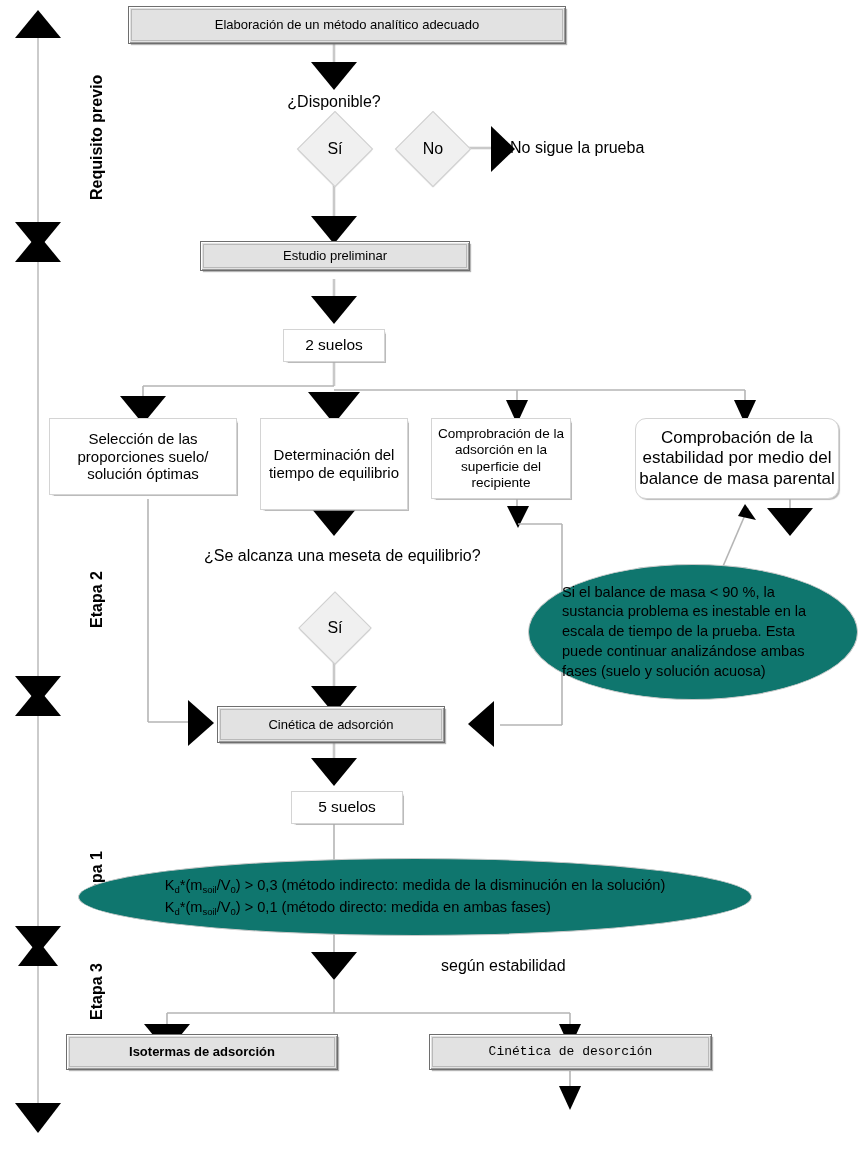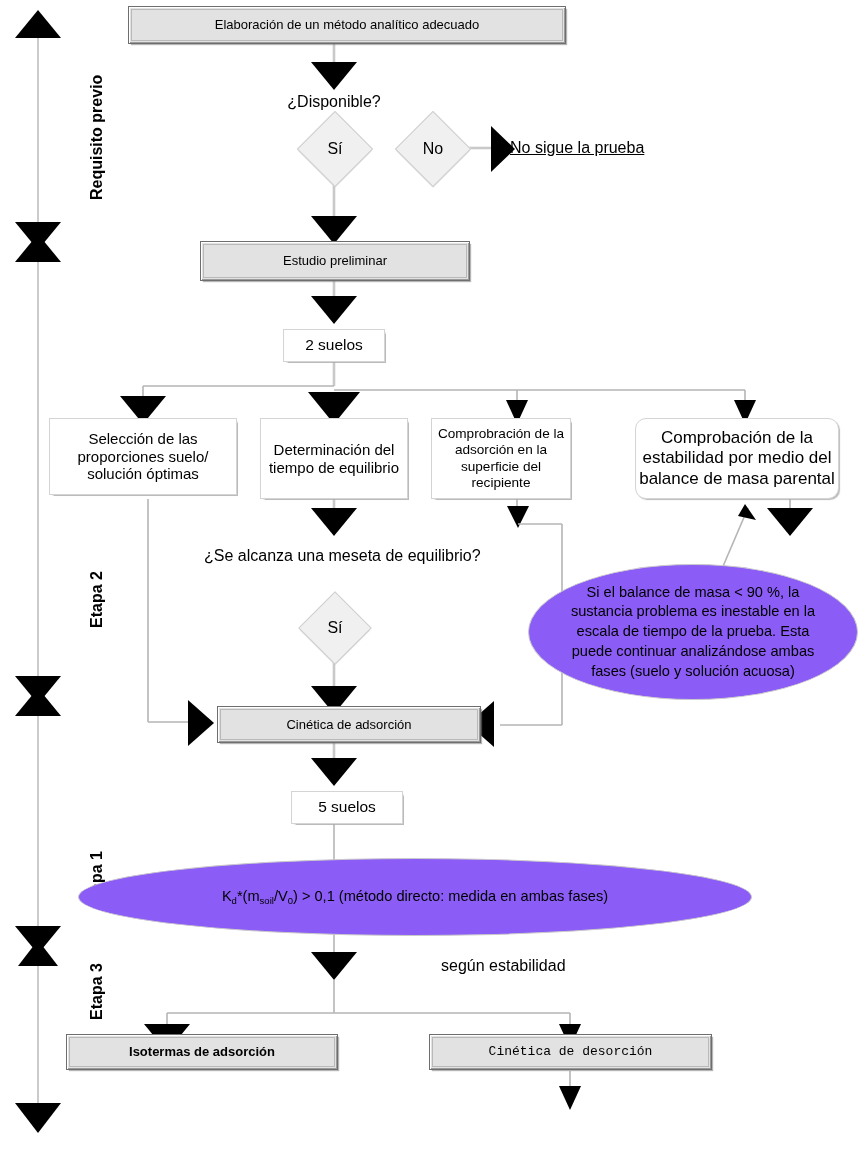--- a/index.html
+++ b/index.html
@@ -74,25 +74,25 @@
     width:100%;height:100%;
     display:flex;align-items:center;justify-content:center;
     font-size:16px;
   }
 
   
   .ellipse{
     position:absolute;
     border:1px solid #c9c9c9;
     border-radius:50%;
-    background:#8b5cf6;
+    background:#0f766e;
     display:flex;
     align-items:center;
     justify-content:center;
-    text-align:center;
+    text-align:left;
     box-sizing:border-box;
   }
   .ellipse .etxt{font-size:14.6px;line-height:1.35;}
   .ellipse.wide .etxt{font-size:14.6px;line-height:1.5;white-space:nowrap;}
 
   
   .label{
     position:absolute;
     font-size:16px;
     white-space:nowrap;
@@ -219,37 +219,37 @@
   <div class="label" style="left:234px; top:92px; width:200px;">¿Disponible?</div>
 
   <div class="diamond" style="left:308px; top:122px; width:52px; height:52px;">
     <span>Sí</span>
   </div>
 
   <div class="diamond" style="left:406px; top:122px; width:52px; height:52px;">
     <span>No</span>
   </div>
 
-  <div class="label" style="left:510px; top:138px; text-align:left;text-decoration:underline;">No sigue la prueba</div>
-
-  <div class="node proc" style="left:200px; top:241px; width:270px; height:40px;">
+  <div class="label" style="left:510px; top:138px; text-align:left;">No sigue la prueba</div>
+
+  <div class="node proc" style="left:200px; top:241px; width:270px; height:30px;">
     <div class="inner">
       <span>Estudio preliminar</span>
     </div>
   </div>
 
   <div class="node plain small" style="left:283px; top:329px; width:102px; height:33px;">
     <span>2 suelos</span>
   </div>
 
   <div class="node plain multi" style="left:49px; top:418px; width:188px; height:77px; padding:0 4px;">
     <span>Selección de las proporciones suelo/ solución óptimas</span>
   </div>
 
-  <div class="node plain multi" style="left:260px; top:418px; width:148px; height:81px; padding:0 0;">
+  <div class="node plain multi" style="left:260px; top:418px; width:148px; height:92px; padding:0 0;">
     <span>Determinación del tiempo de equilibrio</span>
   </div>
 
   <div class="node plain multi" style="left:431px; top:418px; width:140px; height:81px; padding:4px 3px; font-size:13.6px;">
     <span>Comprobración de la adsorción en la superficie del recipiente</span>
   </div>
 
   <div class="node plain multi" style="left:635px; top:418px; width:204px; height:81px; padding:0 3px; font-size:17px;border-radius:11px;">
     <span>Comprobación de la estabilidad por medio del balance de masa parental</span>
   </div>
@@ -259,32 +259,33 @@
   </div>
 
   <div class="diamond" style="left:309px; top:602px; width:50px; height:50px;">
     <span>Sí</span>
   </div>
 
   <div class="ellipse" style="left:528px; top:564px; width:330px; height:136px;">
     <span class="etxt" style="display:block; width:262px;">Si el balance de masa &lt; 90 %, la sustancia problema es inestable en la escala de tiempo de la prueba. Esta puede continuar analizándose ambas fases (suelo y solución acuosa)</span>
   </div>
 
-  <div class="node proc" style="left:217px; top:706px; width:264px; height:37px;">
+  <div class="node proc" style="left:217px; top:706px; width:228px; height:37px;">
     <div class="inner">
       <span>Cinética de adsorción</span>
     </div>
   </div>
 
   <div class="node plain small" style="left:291px; top:791px; width:112px; height:33px;">
     <span>5 suelos</span>
   </div>
 
   <div class="ellipse wide" style="left:78px; top:858px; width:674px; height:78px;">
     <span class="etxt" style="display:block;">
+      <span style="display:block;"><span>K</span><sub>d</sub><span>*(m</span><sub>soil</sub><span>/V</span><sub>0</sub><span>) &gt; 0,3 (método indirecto: medida de la disminución en la solución)</span></span>
       <span style="display:block;"><span>K</span><sub>d</sub><span>*(m</span><sub>soil</sub><span>/V</span><sub>0</sub><span>) &gt; 0,1 (método directo: medida en ambas fases)</span></span>
     </span>
   </div>
 
   <div class="label" style="left:441px; top:956px; text-align:left;">según estabilidad</div>
 
   <div class="node proc" style="left:66px; top:1034px; width:272px; height:36px;font-weight:bold;">
     <div class="inner">
       <span>Isotermas de adsorción</span>
     </div>

